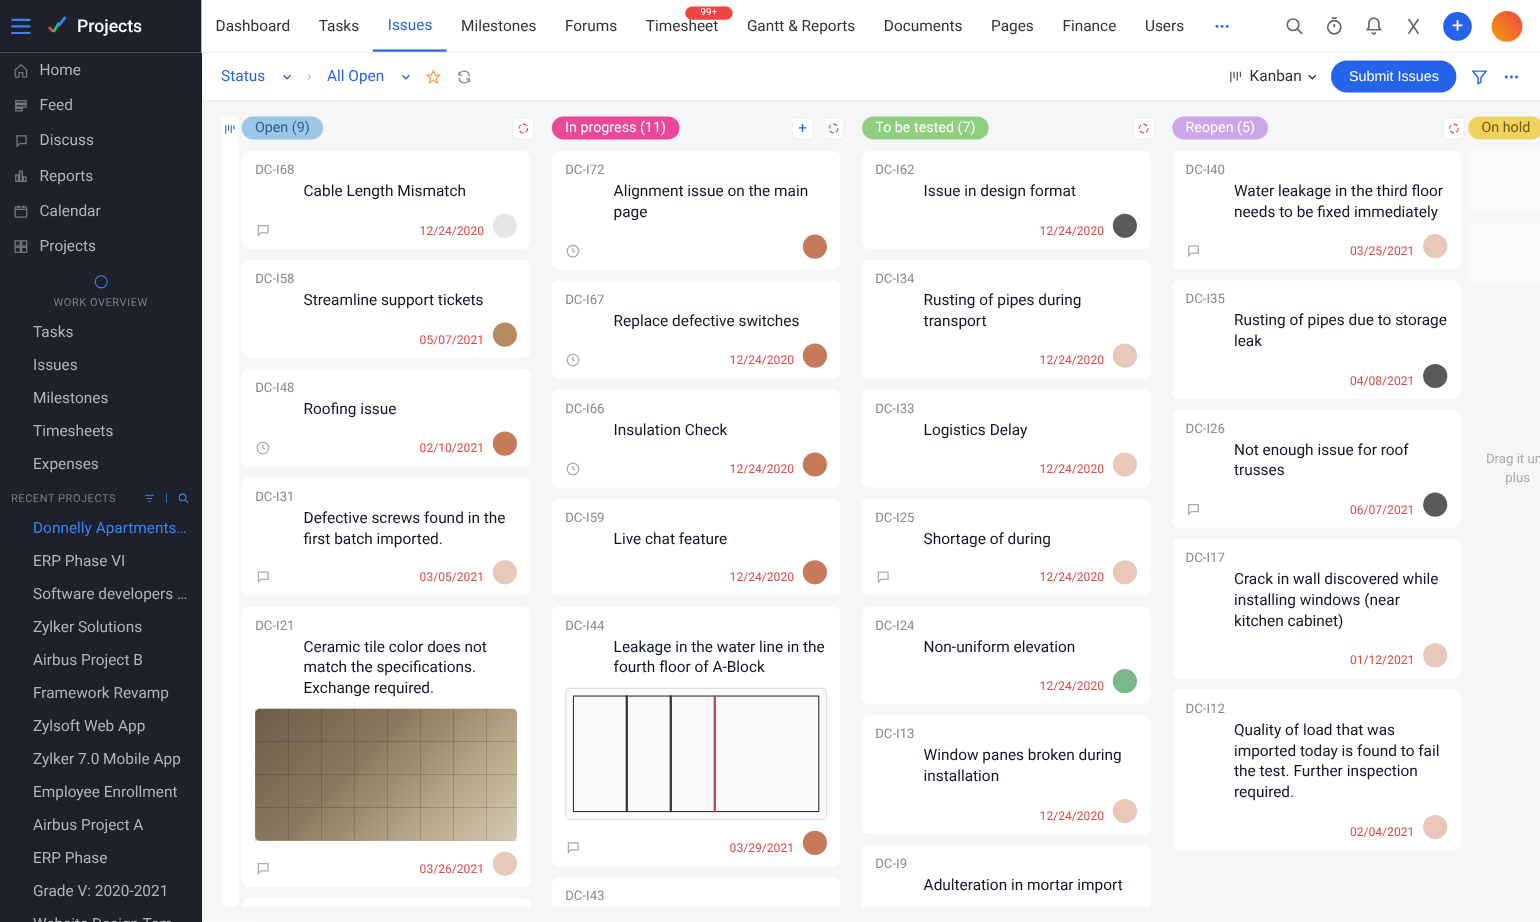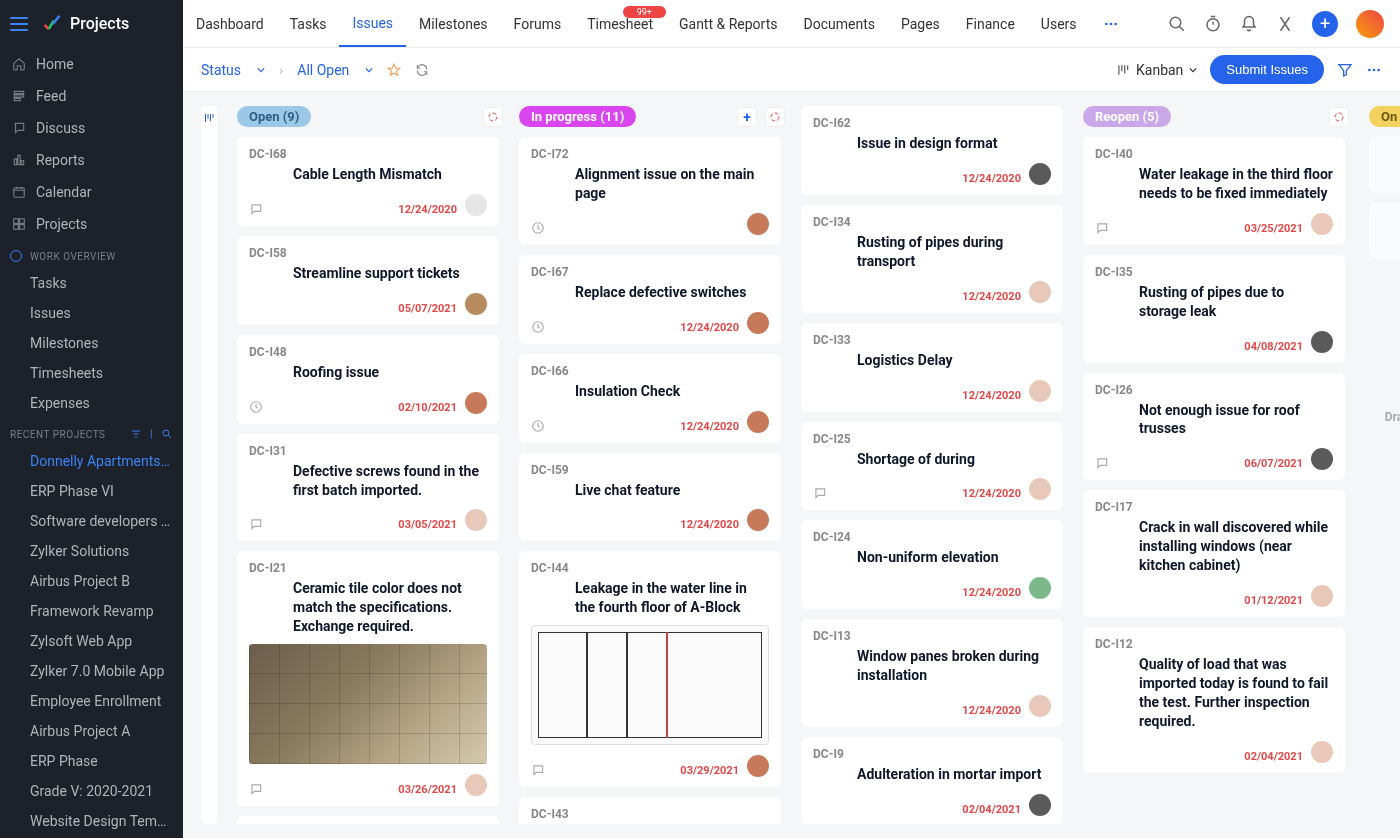--- a/index.html
+++ b/index.html
@@ -18,39 +18,39 @@
 .topbar-right { margin-left: auto; display: flex; align-items: center; gap: 18px; padding-right: 16px; }
 .top-icon { width: 18px; height: 18px; cursor: pointer; color: #666; }
 .plus-btn { width: 26px; height: 26px; border-radius: 50%; background: #2563eb; color: #fff; display: flex; align-items: center; justify-content: center; font-size: 18px; cursor: pointer; }
 .avatar-top { width: 28px; height: 28px; border-radius: 50%; background: linear-gradient(45deg,#f59e0b,#ef4444); cursor: pointer; }
 
 
 .main { display: flex; height: 790px; }
 .sidebar { width: 183px; background: #1d2129; color: #b0b4bb; overflow-y: auto; flex-shrink: 0; }
 .side-item { padding: 8px 12px; display: flex; align-items: center; gap: 10px; cursor: pointer; font-size: 14px; }
 .side-icon { width: 14px; height: 14px; opacity: 0.6; flex-shrink: 0; }
-.side-section { padding: 10px 10px 6px; font-size: 10px; letter-spacing: 0.5px; color: #7a7f88; display: flex; align-items: center; gap: 8px; }
+.side-section { padding: 10px 10px 6px; font-size: 10px; letter-spacing: 0.5px; color: #7a7f88; display: flex; align-items: center; gap: 8px; flex-direction: column; }
 .side-section .dot { width: 12px; height: 12px; border: 1.5px solid #3b82f6; border-radius: 50%; flex-shrink: 0; }
 .side-sub { padding: 7px 12px 7px 30px; cursor: pointer; font-size: 14px; white-space: nowrap; overflow: hidden; text-overflow: ellipsis; }
 .side-sub.sel { color: #3b82f6; }
 .recent-hdr { display: flex; align-items: center; padding: 10px 10px 6px; font-size: 10px; color: #7a7f88; letter-spacing: 0.5px; }
 .recent-hdr .icns { margin-left: auto; display: flex; gap: 8px; color: #3b82f6; }
 
 
 .content { flex: 1; display: flex; flex-direction: column; background: #f5f6f8; overflow: hidden; }
 .subheader { height: 44px; background: #fff; border-bottom: 1px solid #eee; display: flex; align-items: center; padding: 0 18px; gap: 14px; font-size: 14px; }
 .crumb { color: #2563eb; cursor: pointer; display: flex; align-items: center; gap: 16px; }
 .crumb-sep { color: #bbb; }
 .sub-right { margin-left: auto; display: flex; align-items: center; gap: 13px; }
 .kanban-sel { color: #333; cursor: pointer; display: flex; align-items: center; gap: 6px; }
 .submit-btn { background: #2563eb; color: #fff; border: none; border-radius: 16px; padding: 7px 16px; font-size: 13px; cursor: pointer; }
 .icon-btn { color: #888; cursor: pointer; }
 
 
-.board { flex: 1; display: flex; gap: 20px; padding: 14px 0 14px 18px; overflow-x: auto; overflow-y: hidden; font-weight: bold; }
+.board { flex: 1; display: flex; gap: 3px; padding: 14px 0 14px 18px; overflow-x: auto; overflow-y: hidden; }
 .board-handle { width: 16px; background: #fff; border-radius: 4px; display: flex; align-items: flex-start; justify-content: center; padding-top: 6px; color: #2563eb; cursor: pointer; flex-shrink: 0; }
 .column { width: 266px; flex-shrink: 0; display: flex; flex-direction: column; }
 .col-header { display: flex; align-items: center; margin-bottom: 10px; }
 .col-pill { border-radius: 12px; padding: 3px 12px; color: #fff; font-size: 13px; }
 .col-actions { margin-left: auto; display: flex; gap: 8px; }
 .col-action { width: 20px; height: 20px; border-radius: 4px; background: #fff; display: flex; align-items: center; justify-content: center; color: #888; cursor: pointer; font-size: 14px; border: 1px solid #eee; }
 .col-body { flex: 1; overflow-y: auto; padding-right: 4px; }
 .col-body::-webkit-scrollbar { width: 6px; }
 .col-body::-webkit-scrollbar-thumb { background: #ccc; border-radius: 3px; }
 
@@ -341,21 +341,21 @@
                   <span class="card-avatar" style="background:#e8c8b8"></span>
                 </div>
               </div>
               <div class="card">
                 <div class="card-id">DC-I19</div>
               </div>
             </div>
           </div>
           <div class="column">
             <div class="col-header">
-              <span class="col-pill" style="background: #d946ef;">In progress (11)</span>
+              <span class="col-pill" style="background: #ec4899;">In progress (11)</span>
               <div class="col-actions">
                 <div class="col-action" style="color: rgb(37, 99, 235);">+</div>
                 <div class="col-action">
                   <svg width="12" height="12" viewBox="0 0 24 24" fill="none">
                     <circle cx="12" cy="12" r="8" stroke="#e24848" stroke-width="2" stroke-dasharray="8 4"></circle>
                   </svg>
                 </div>
               </div>
             </div>
             <div class="col-body">
@@ -419,20 +419,30 @@
                   <span class="card-avatar" style="background:#c77a5a"></span>
                 </div>
               </div>
               <div class="card">
                 <div class="card-id">DC-I43</div>
                 <div class="card-title">Replace primer</div>
               </div>
             </div>
           </div>
           <div class="column">
+            <div class="col-header">
+              <span class="col-pill" style="background: rgb(143, 207, 127);">To be tested (7)</span>
+              <div class="col-actions">
+                <div class="col-action">
+                  <svg width="12" height="12" viewBox="0 0 24 24" fill="none">
+                    <circle cx="12" cy="12" r="8" stroke="#e24848" stroke-width="2" stroke-dasharray="8 4"></circle>
+                  </svg>
+                </div>
+              </div>
+            </div>
             <div class="col-body">
               <div class="card">
                 <div class="card-id">DC-I62</div>
                 <div class="card-title">Issue in design format</div>
                 <div class="card-footer">
                   <span class="spacer"></span>
                   <span class="card-date">12/24/2020</span>
                   <span class="card-avatar" style="background:#5a5a5a"></span>
                 </div>
               </div>

